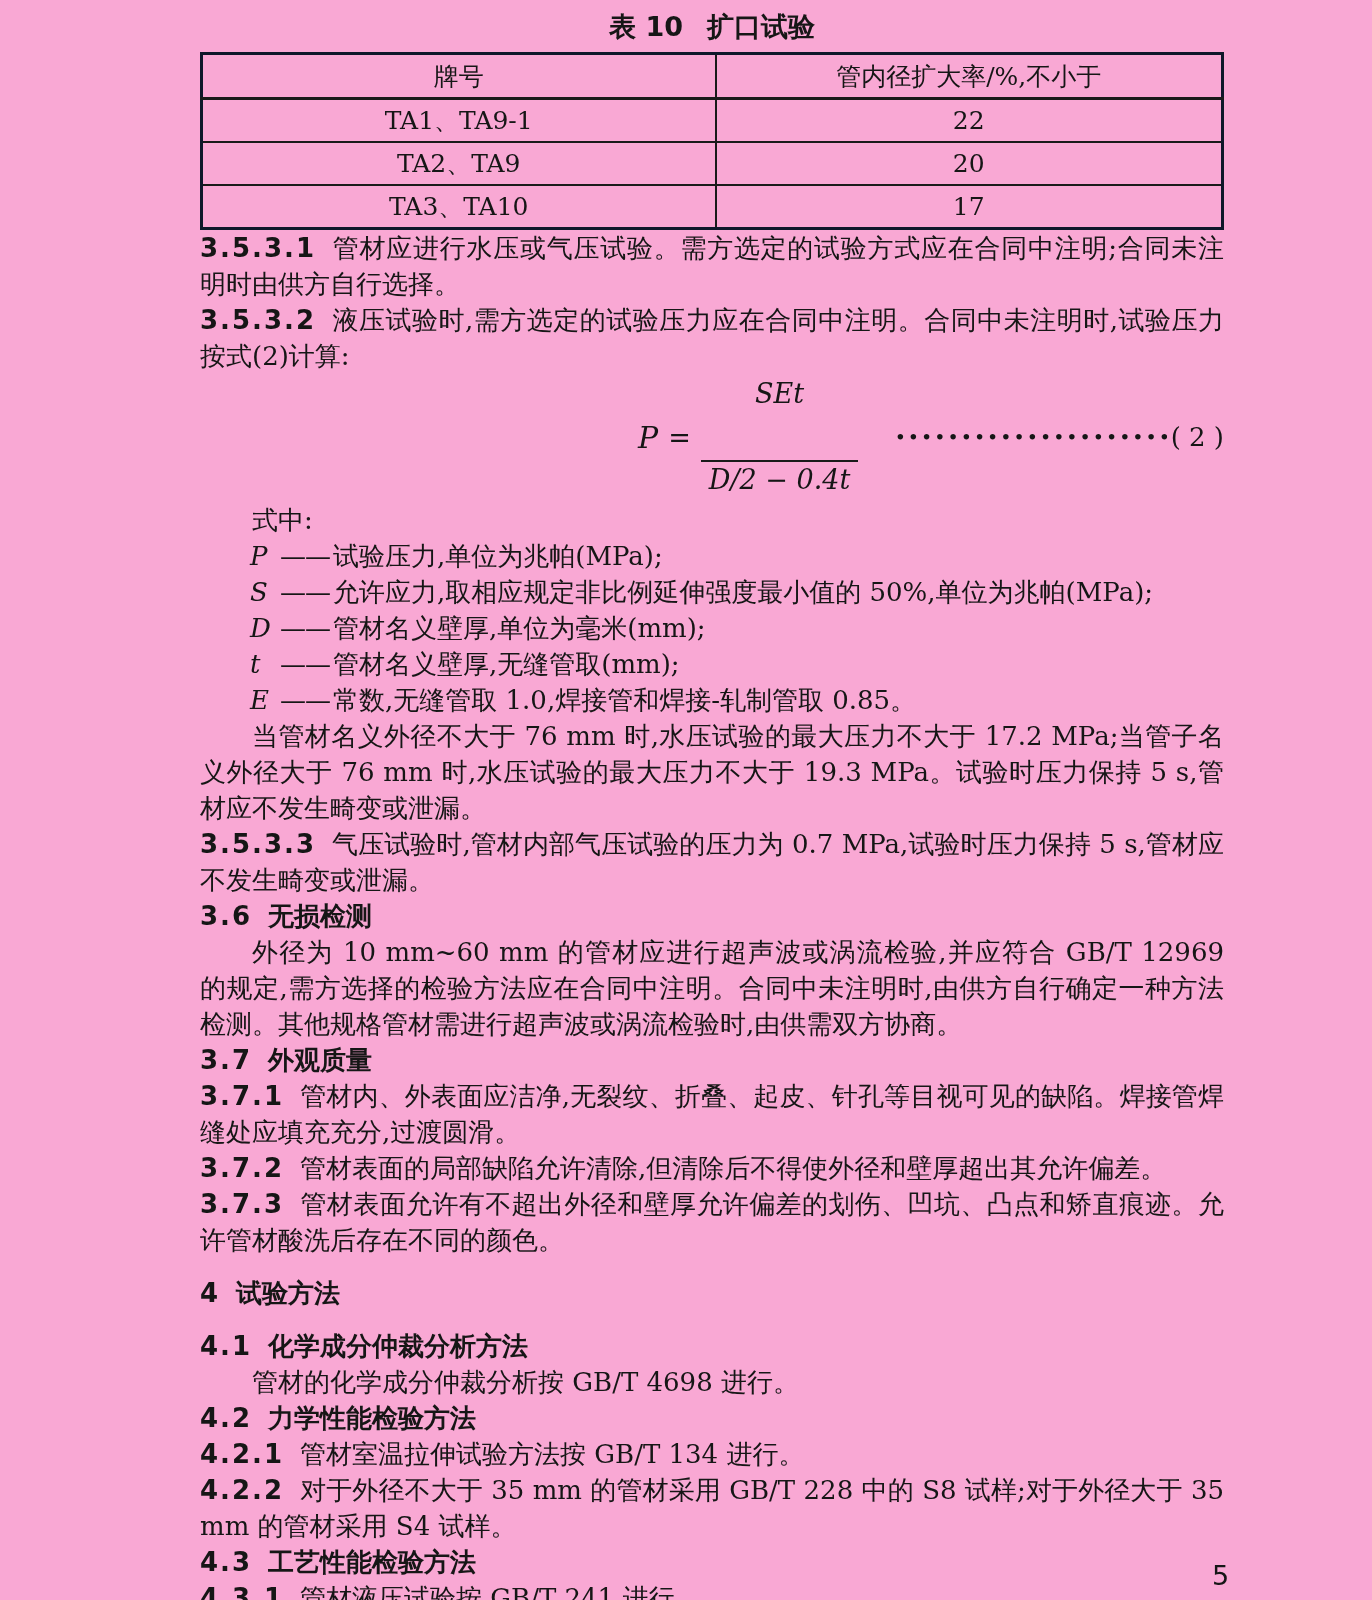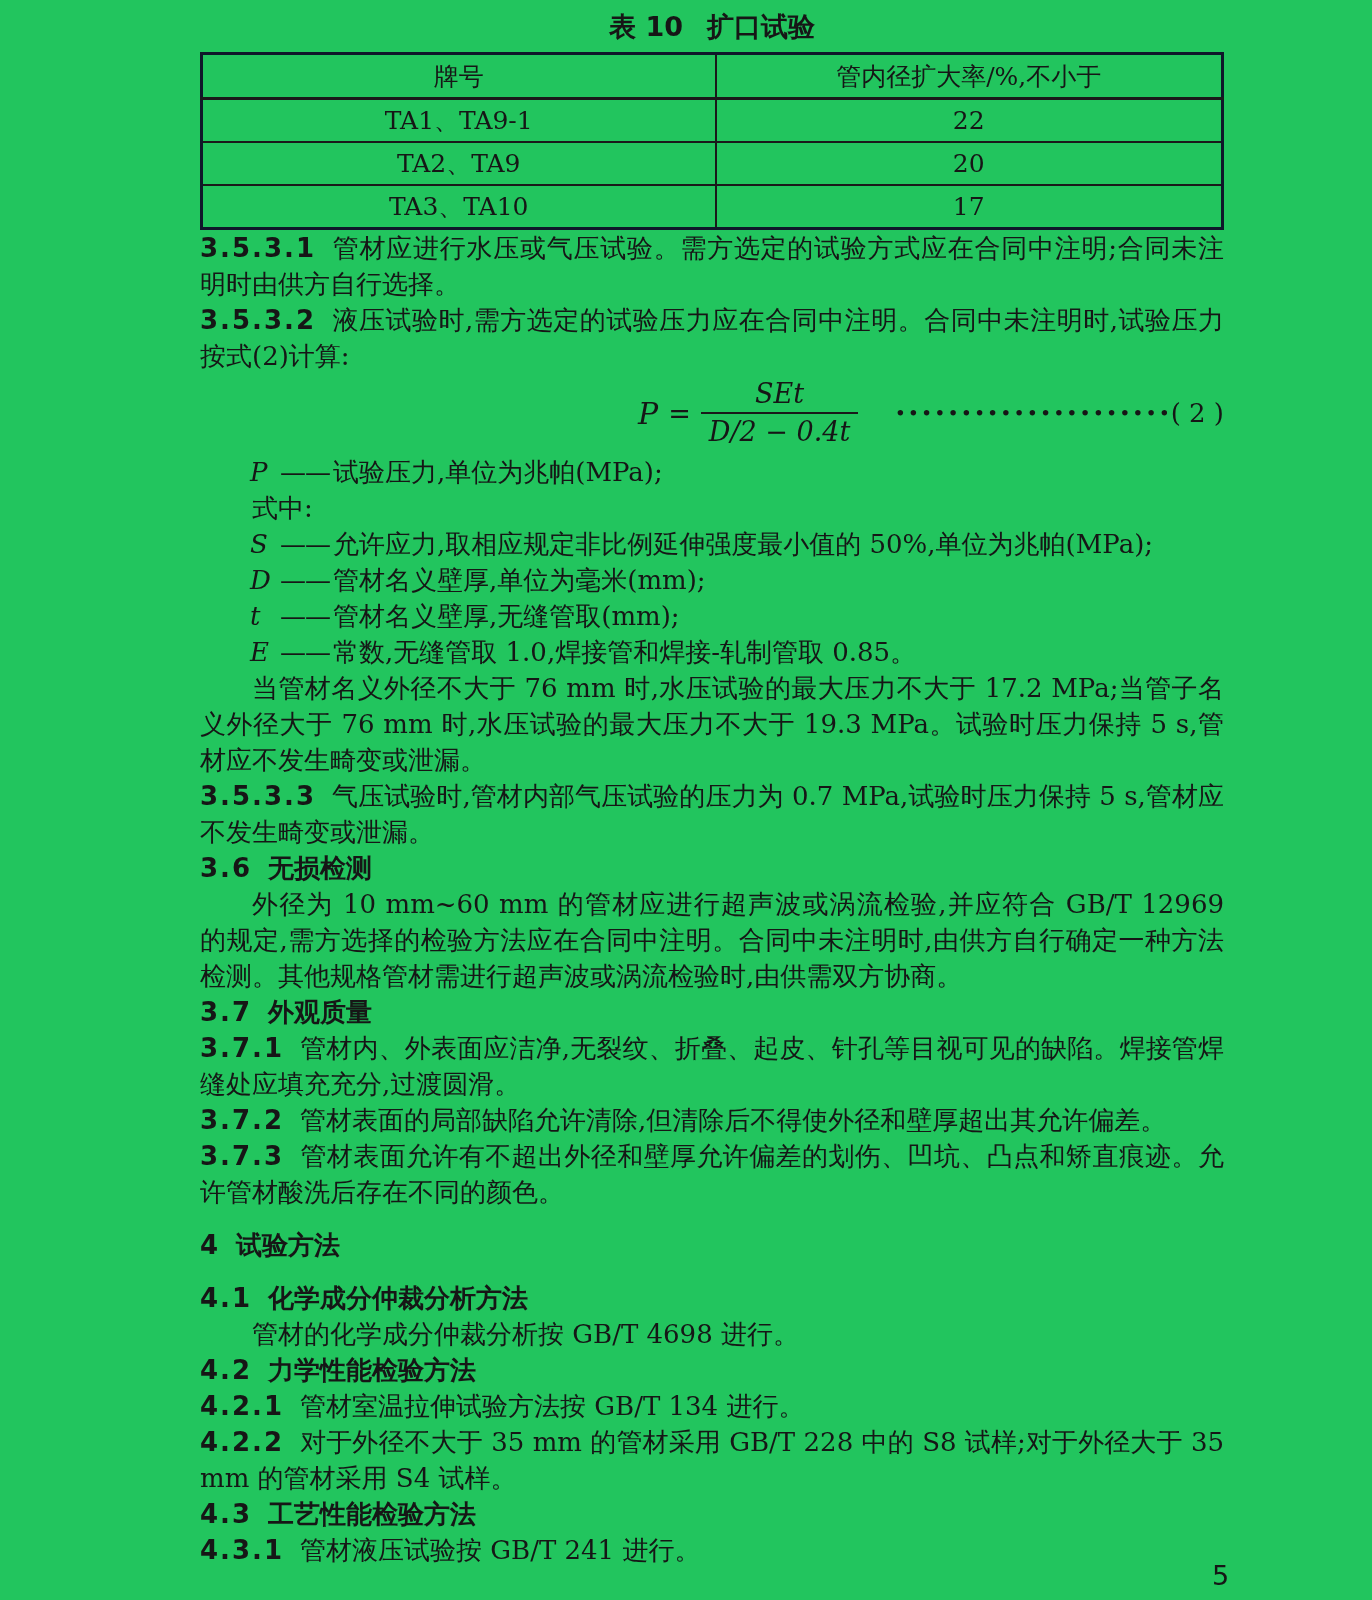--- a/index.html
+++ b/index.html
@@ -1,18 +1,18 @@
 <!DOCTYPE html>
 <html><head>
 <meta charset="utf-8">
 <style>
   html,body{margin:0;padding:0;}
   body{width:1372px;height:1600px;background:#ffffff;color:#161616;
        font-family:"DejaVu Serif","Liberation Serif",serif;}
-  .page{position:relative;width:1372px;height:1600px;background:#22c55e;overflow:hidden;}
+  .page{position:relative;width:1372px;height:1600px;background:#f9a8d4;overflow:hidden;}
   .content{position:absolute;left:200px;top:12px;width:1024px;}
 
   
   .tbl-title{text-align:center;font-family:"DejaVu Sans","Liberation Sans",sans-serif;
              font-weight:700;font-size:27px;line-height:30px;margin:0 0 10px 0;}
   .tbl-title .t2{margin-left:24px;}
 
   
   table{width:100%;border-collapse:collapse;border:3px solid #0f172a;table-layout:fixed;}
   th,td{font-size:25px;text-align:center;vertical-align:middle;padding:0;}
@@ -33,21 +33,21 @@
   .sym{font-family:"DejaVu Serif",serif;font-style:italic;display:inline-block;width:30px;}
   .dash{letter-spacing:-1px;margin-right:3px;}
 
   
   .formula-row{display:flex;align-items:center;margin:5px 0 7px 0;width:100%;}
   .f-spacer{flex:0 0 438px;}
   .f-body{display:flex;align-items:center;}
   .f-var{font-family:"DejaVu Serif",serif;font-style:italic;font-size:30px;}
   .f-eq{font-size:27px;margin:0 10px;}
   .frac{display:inline-flex;flex-direction:column;text-align:center;
-        font-family:"DejaVu Serif",serif;font-style:italic;font-size:27px;line-height:30px;}
+        font-family:"DejaVu Serif",serif;font-style:italic;font-size:27px;line-height:30px;gap:48px;}
   .frac-num{padding:0 12px 3px 12px;}
   .frac-den{border-top:2.5px solid #1a1a1a;padding:3px 8px 0 8px;}
   .f-dots{margin-left:auto;width:272px;overflow:hidden;white-space:nowrap;
           font-size:19px;letter-spacing:2px;flex:0 0 auto;}
   .f-eqnum{font-size:26px;margin-left:4px;flex:0 0 auto;white-space:nowrap;}
 
   .page-num{position:absolute;left:1212px;top:1560px;
             font-family:"DejaVu Sans","Liberation Sans",sans-serif;font-size:27px;}
 </style>
 </head>
@@ -95,23 +95,23 @@
         <span class="f-eq">=</span>
         <span class="frac">
           <span class="frac-num">SEt</span>
           <span class="frac-den">D/2 − 0.4t</span>
         </span>
       </span>
       <span class="f-dots">••••••••••••••••••••••••••••••••••••••••</span>
       <span class="f-eqnum">( 2 )</span>
     </div>
 
+    <p class="blk indent">式中:</p>
+
     <p class="blk def"><span class="sym">P</span><span class="dash">——</span><span>试验压力,单位为兆帕(MPa);</span></p>
-
-    <p class="blk indent">式中:</p>
     <p class="blk def"><span class="sym">S</span><span class="dash">——</span><span>允许应力,取相应规定非比例延伸强度最小值的 50%,单位为兆帕(MPa);</span></p>
     <p class="blk def"><span class="sym">D</span><span class="dash">——</span><span>管材名义壁厚,单位为毫米(mm);</span></p>
     <p class="blk def"><span class="sym">t</span><span class="dash">——</span><span>管材名义壁厚,无缝管取(mm);</span></p>
     <p class="blk def"><span class="sym">E</span><span class="dash">——</span><span>常数,无缝管取 1.0,焊接管和焊接-轧制管取 0.85。</span></p>
 
     <p class="blk indent">当管材名义外径不大于 76 mm 时,水压试验的最大压力不大于 17.2 MPa;当管子名义外径大于 76 mm 时,水压试验的最大压力不大于 19.3 MPa。试验时压力保持 5 s,管材应不发生畸变或泄漏。</p>
 
     <p class="blk"><span class="cnum">3.5.3.3</span><span>气压试验时,管材内部气压试验的压力为 0.7 MPa,试验时压力保持 5 s,管材应不发生畸变或泄漏。</span></p>
 
     <p class="blk"><span class="cnum">3.6</span><span class="htxt">无损检测</span></p>

